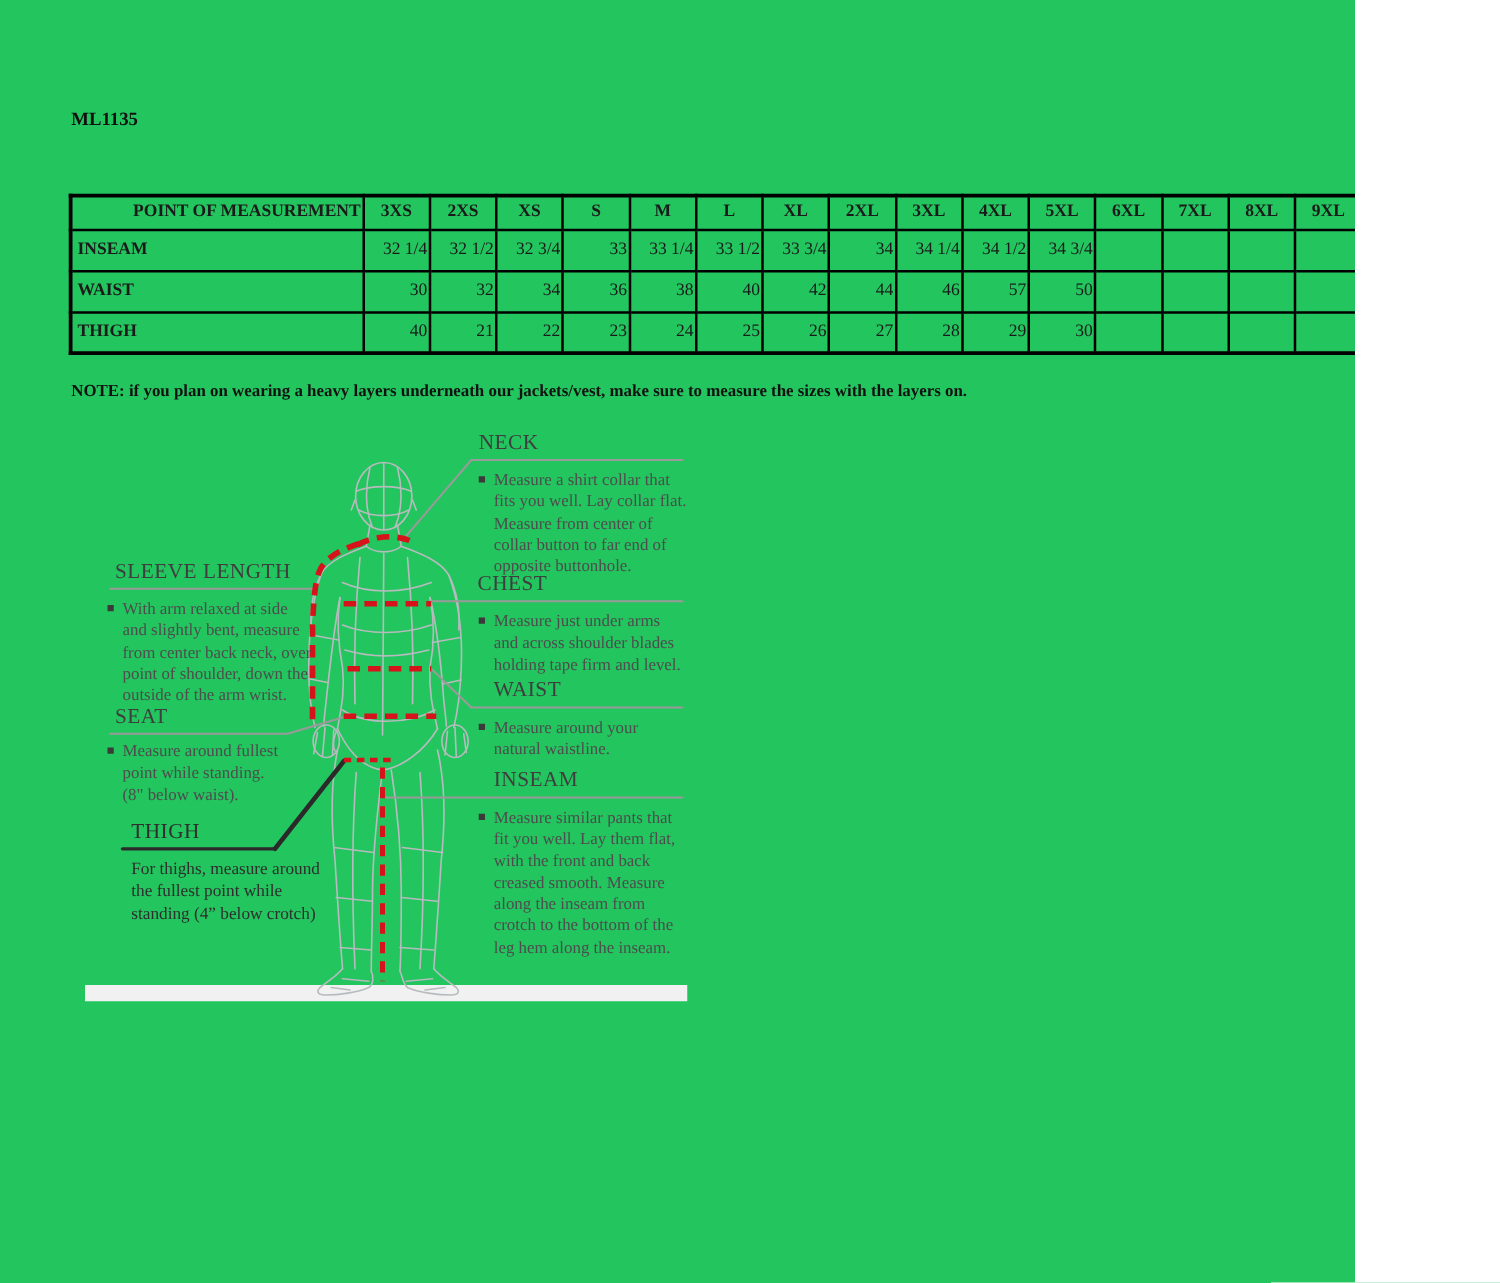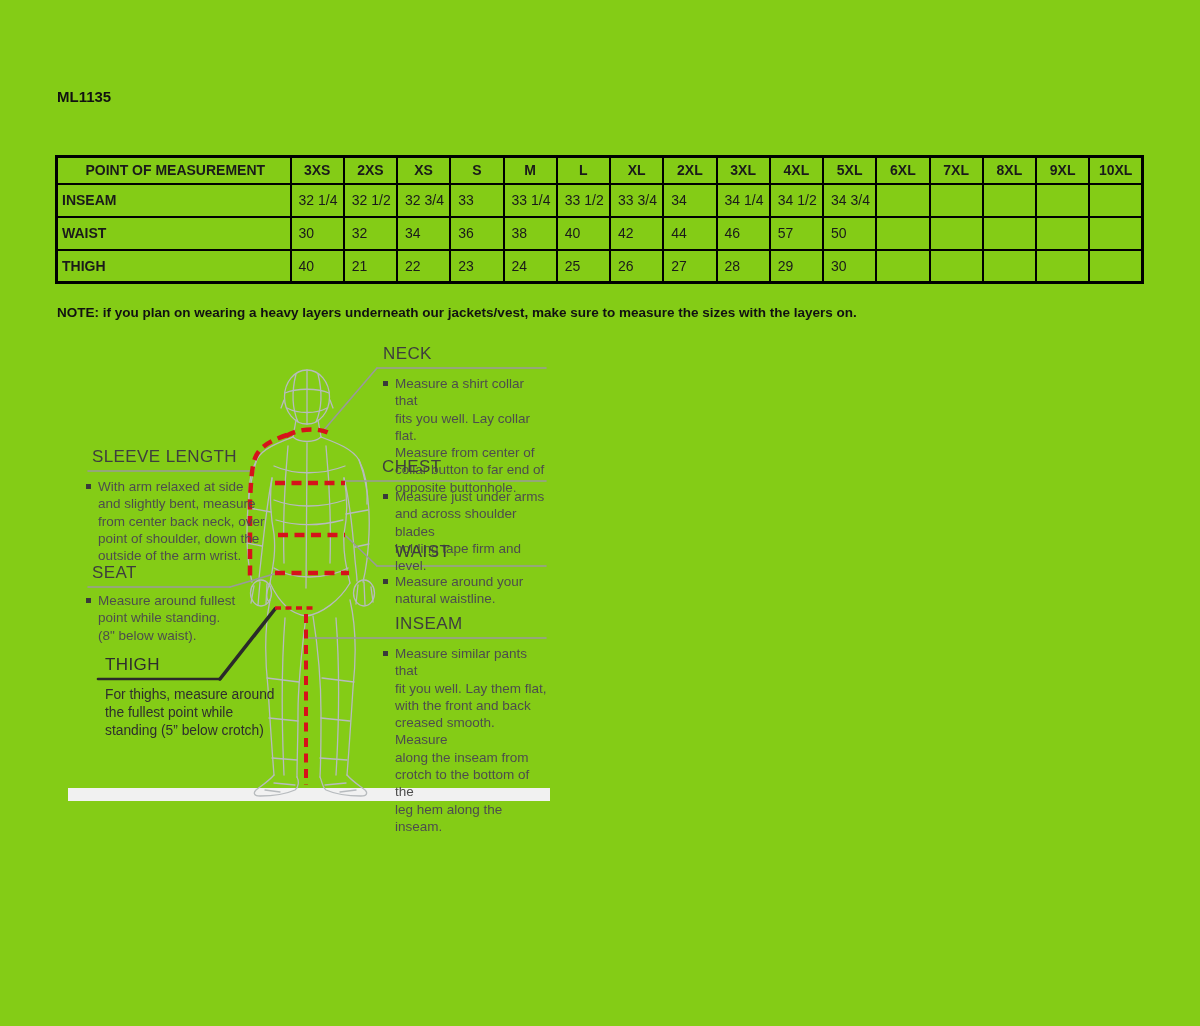--- a/index.html
+++ b/index.html
@@ -1,35 +1,35 @@
 <!DOCTYPE html>
 <html><head>
 <meta charset="utf-8">
 <style>
   html,body{margin:0;padding:0;background:#fff;}
   .page{
-    position:relative;width:1200px;height:1026px;background:#84cc16;overflow:hidden;
-    font-family:Liberation Sans, sans-serif;color:#1a1a1a;
+    position:relative;width:1084px;height:1026px;background:#22c55e;overflow:hidden;
+    font-family:Liberation Serif, serif;color:#1a1a1a;
   }
   .doc-title{position:absolute;left:57px;top:88px;font-size:15px;font-weight:bold;color:#111;}
   
   .size-table{
     position:absolute;left:55px;top:155px;width:1089px;
     border-collapse:collapse;table-layout:fixed;border:3px solid #000;
   }
   .size-table th,.size-table td{
     border:2px solid #000;font-size:14px;vertical-align:middle;
     overflow:hidden;white-space:nowrap;
   }
   .size-table thead tr{height:27px;}
   .size-table tbody tr{height:33px;}
-  .size-table th.pom{text-align:center;padding-left:4px;font-weight:bold;}
+  .size-table th.pom{text-align:right;padding-left:4px;font-weight:bold;}
   .size-table th.size-col{text-align:center;font-weight:bold;}
   .size-table th.row-label{text-align:left;padding-left:4px;font-weight:bold;}
-  .size-table td{text-align:left;padding-left:7px;font-weight:normal;}
+  .size-table td{text-align:right;padding-left:7px;font-weight:normal;}
   
   .note{position:absolute;left:57px;top:305px;font-size:13.5px;font-weight:bold;color:#111;}
   
   .diagram{position:absolute;left:68px;top:338px;width:482px;height:464px;}
   .diagram svg{position:absolute;left:0;top:0;}
   .dheading{
     position:absolute;font-size:17px;font-weight:normal;color:#3e3e3e;
     letter-spacing:0.4px;white-space:nowrap;
   }
   .dheading.dark{color:#2e2e2e;}
@@ -294,17 +294,17 @@
       <span class="bullet"></span>
       <div class="dtext">Measure around fullest
 point while standing.
 (8" below waist).</div>
     </div>
 
     <div class="dheading dark" style="left:37px;top:317px;">THIGH</div>
     <div class="ddesc" style="left:37px;top:348px;">
       <div class="dtext dark">For thighs, measure around
 the fullest point while
-standing (5” below crotch)</div>
+standing (4” below crotch)</div>
     </div>
   </div>
 
 </div>
 
 </body></html>

